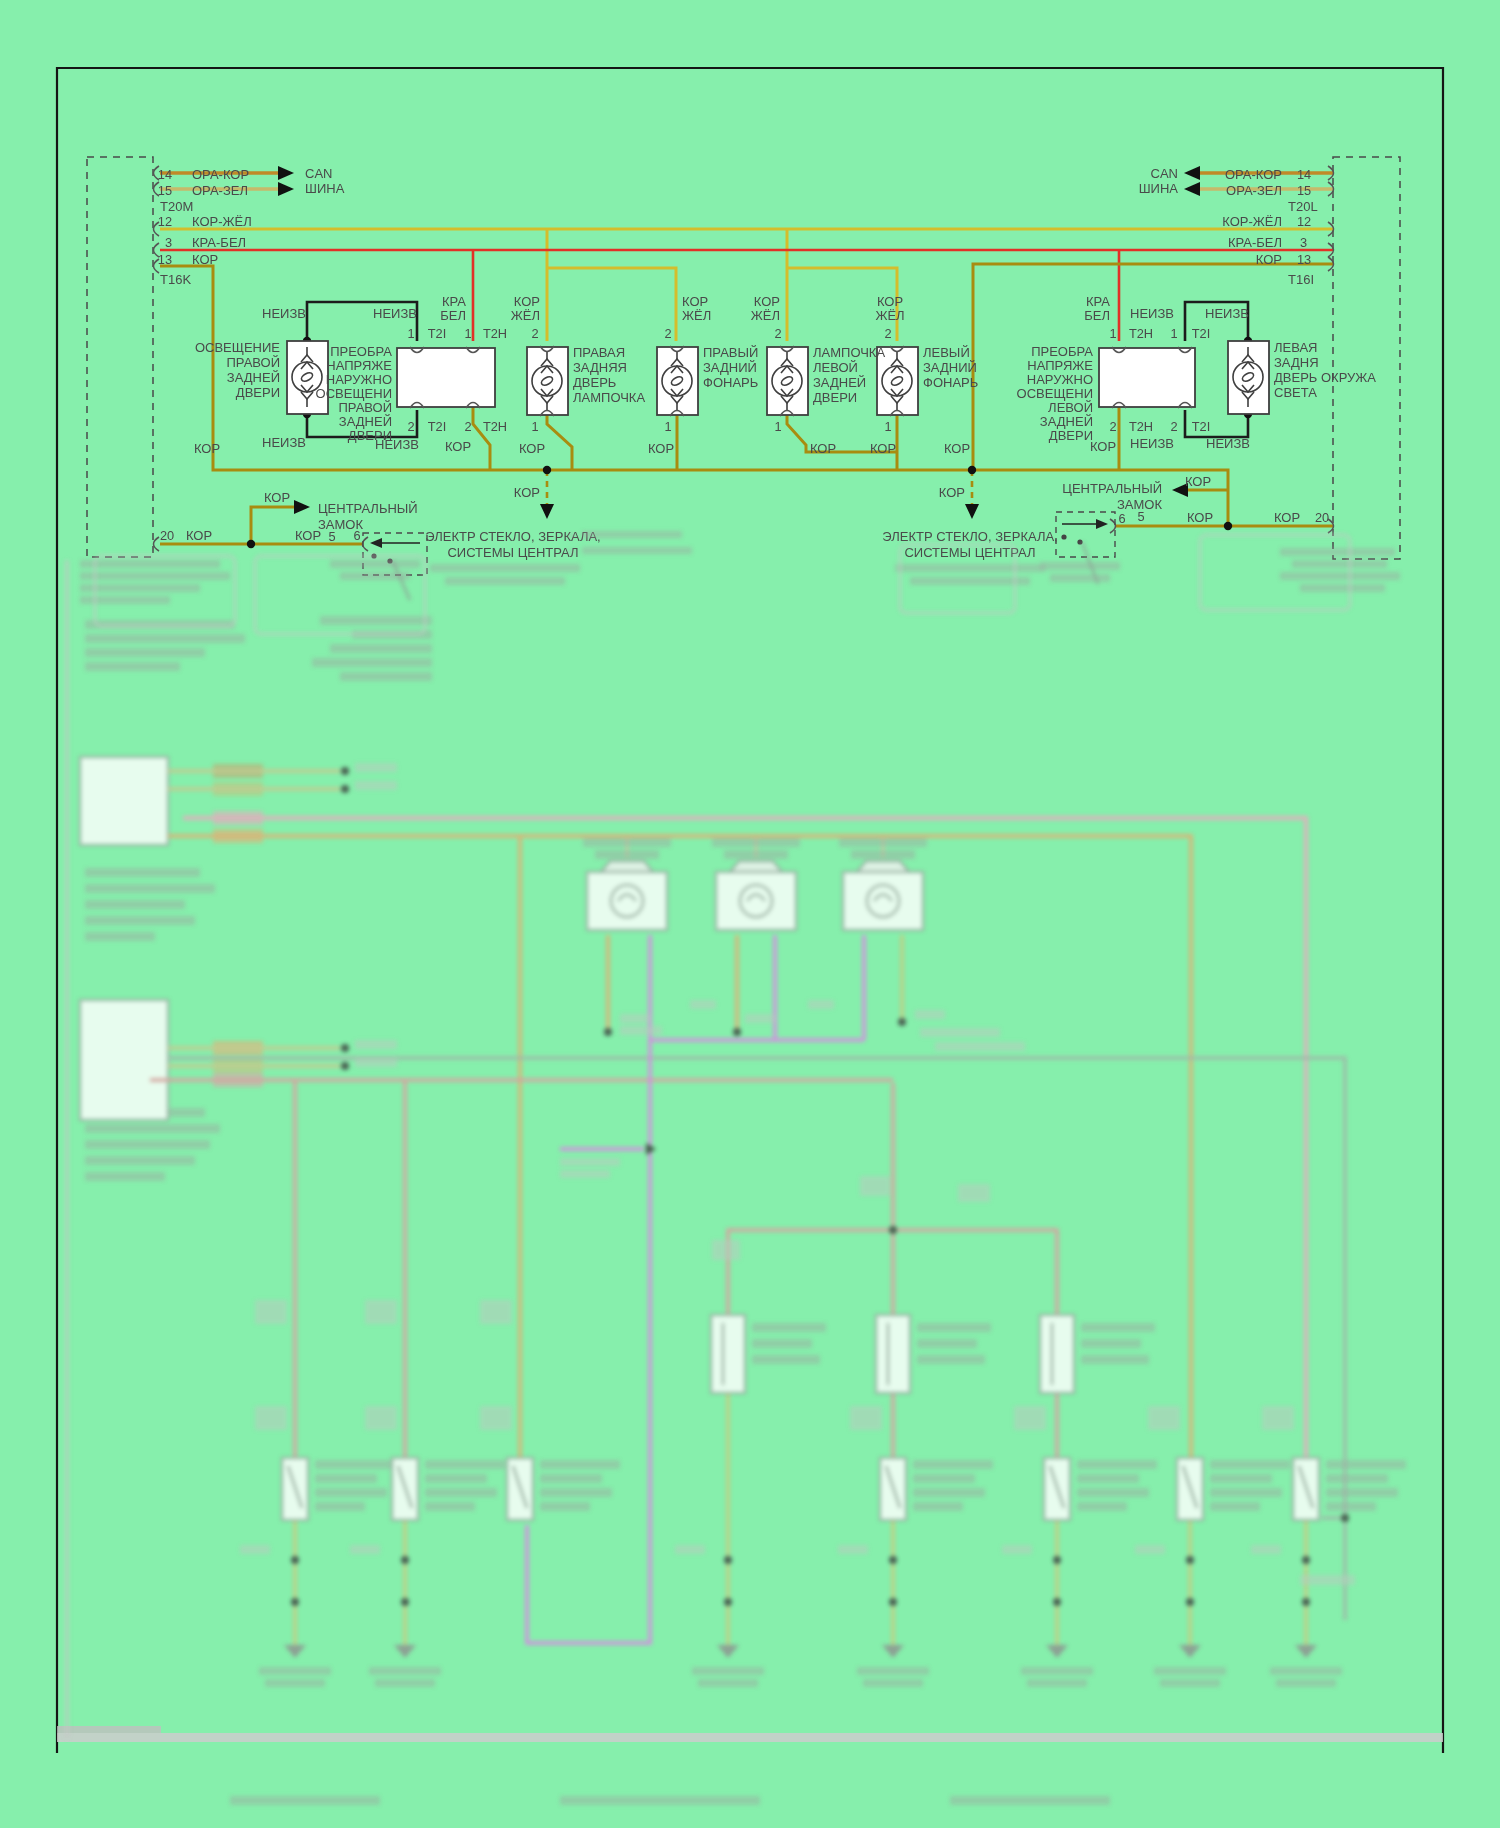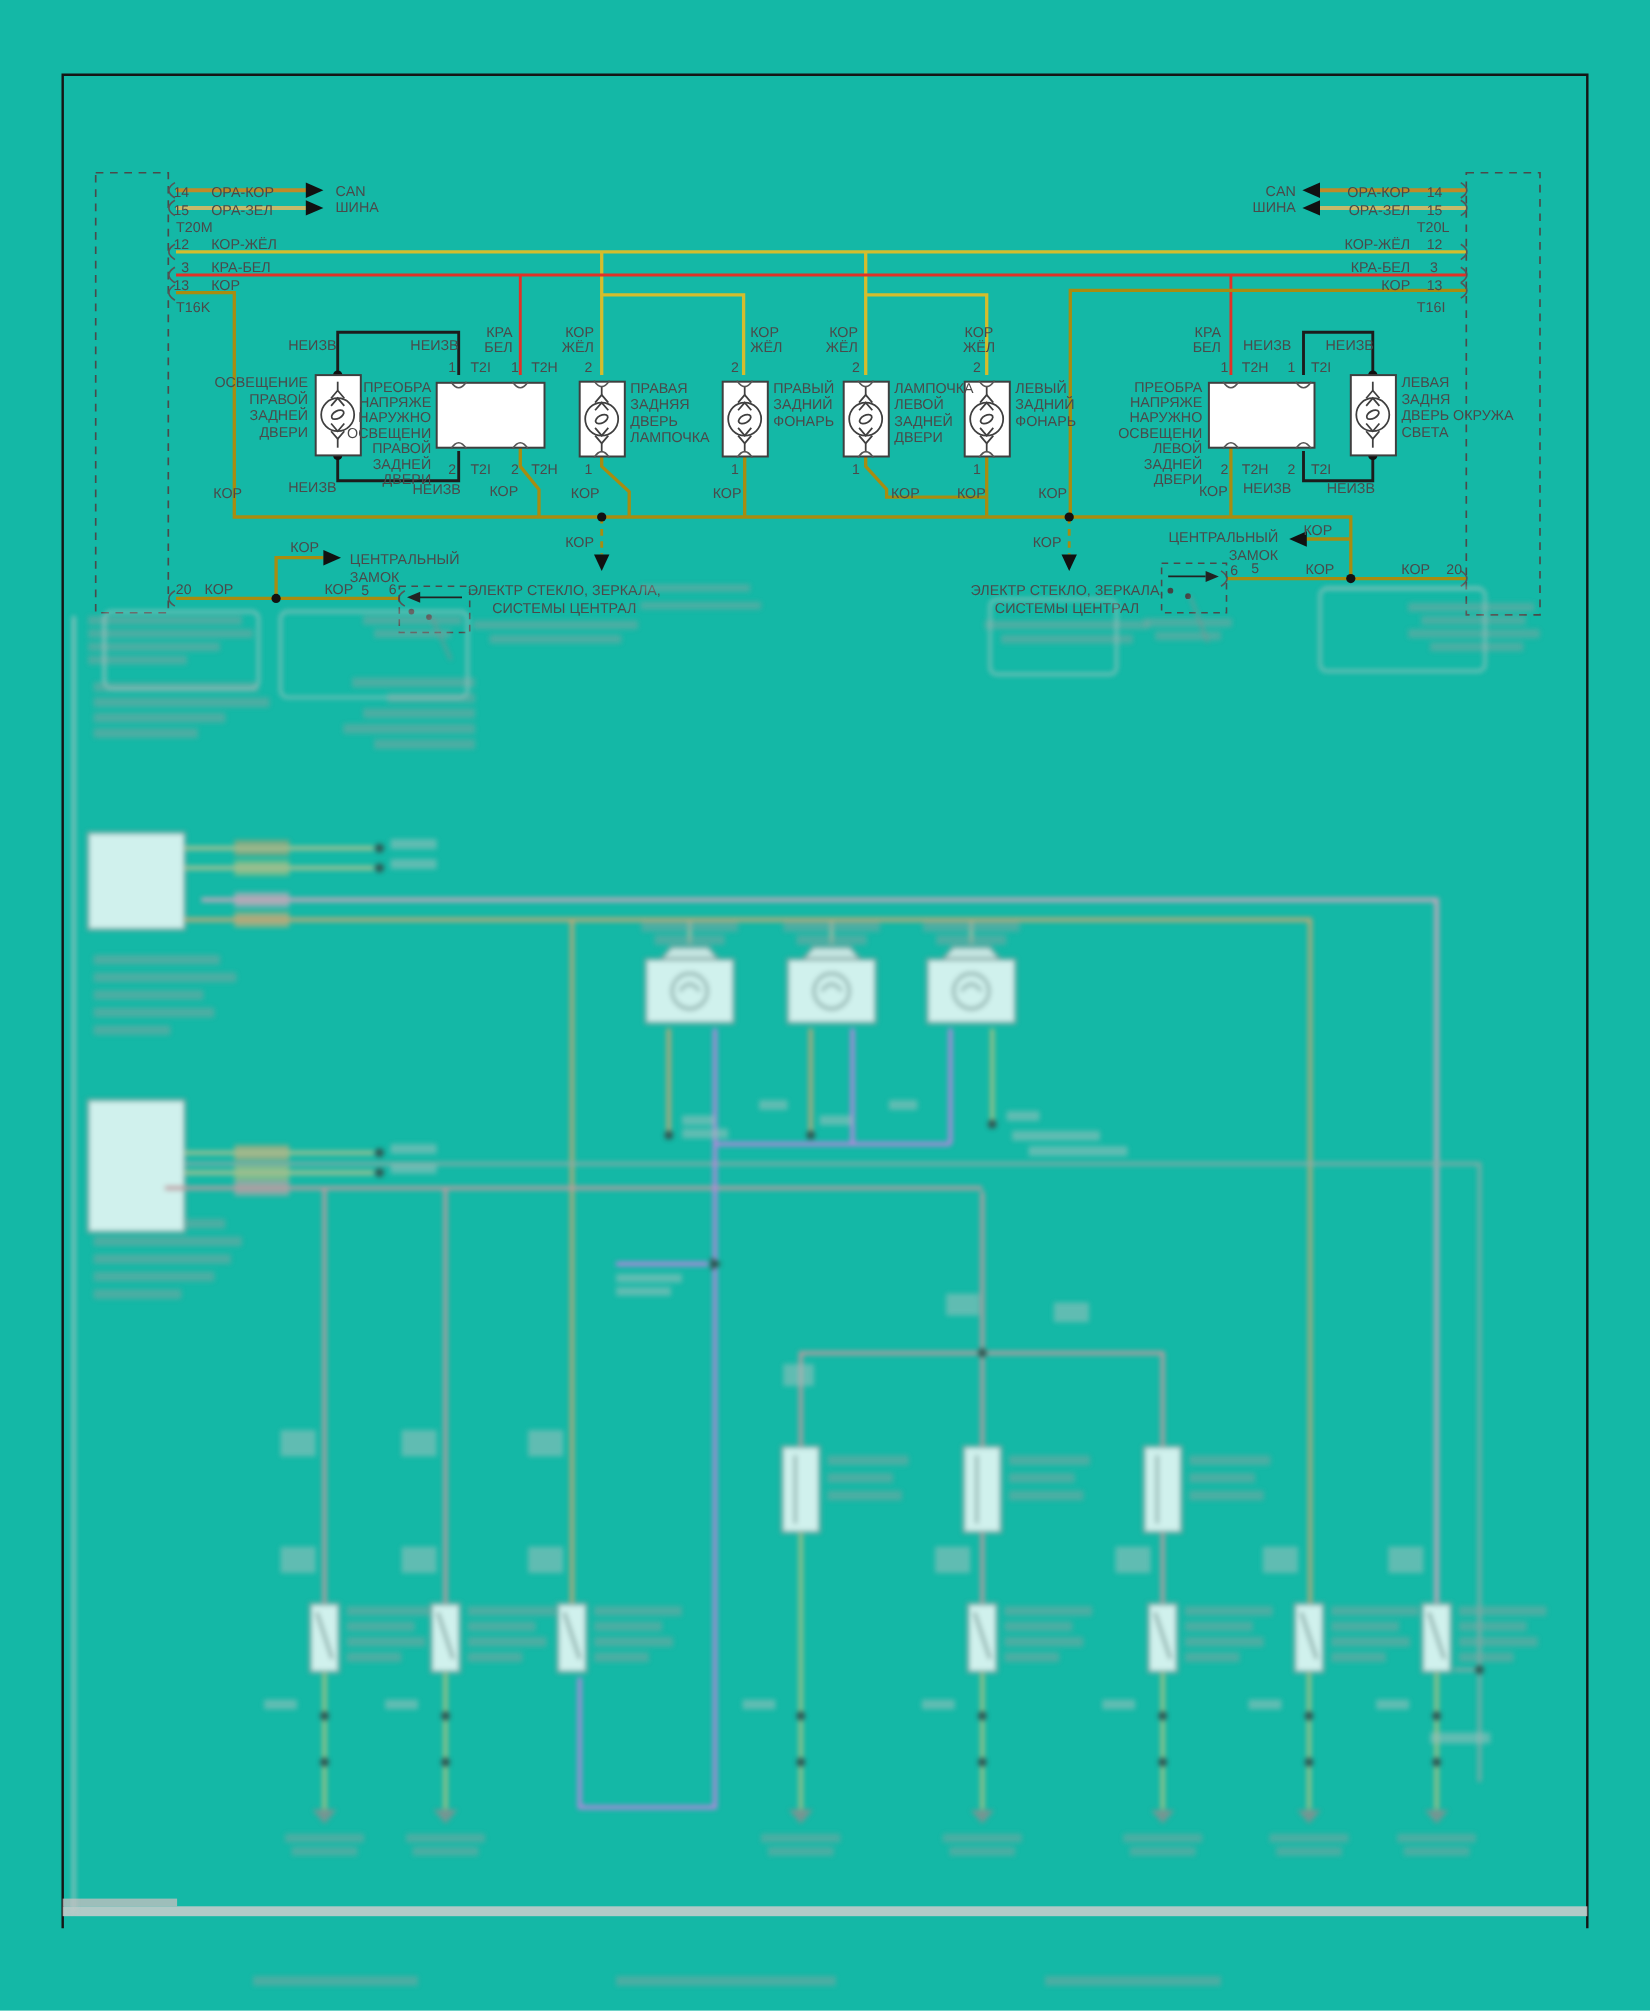--- a/index.html
+++ b/index.html
@@ -1,16 +1,16 @@
 <!DOCTYPE html>
 <html><head>
 <meta charset="utf-8">
 <style>
   html,body{margin:0;padding:0;background:#ffffff;}
-  .stage{position:relative;width:1500px;height:1828px;background:#14b8a6;overflow:hidden;
+  .stage{position:relative;width:1500px;height:1828px;background:#86efac;overflow:hidden;
          font-family:"Liberation Sans",sans-serif;}
   svg{position:absolute;left:0;top:0;}
   text{font-family:"Liberation Sans",sans-serif;font-size:13px;fill:#4a4a4a;}
   .tn{font-size:12.8px;}
   .blurA{filter:blur(2.3px);opacity:.8;}
   .bar{fill:#a0a0a0;opacity:.5;}
   .chip{fill:#c2c2c2;opacity:.55;}
 </style>
 </head>
 <body>

